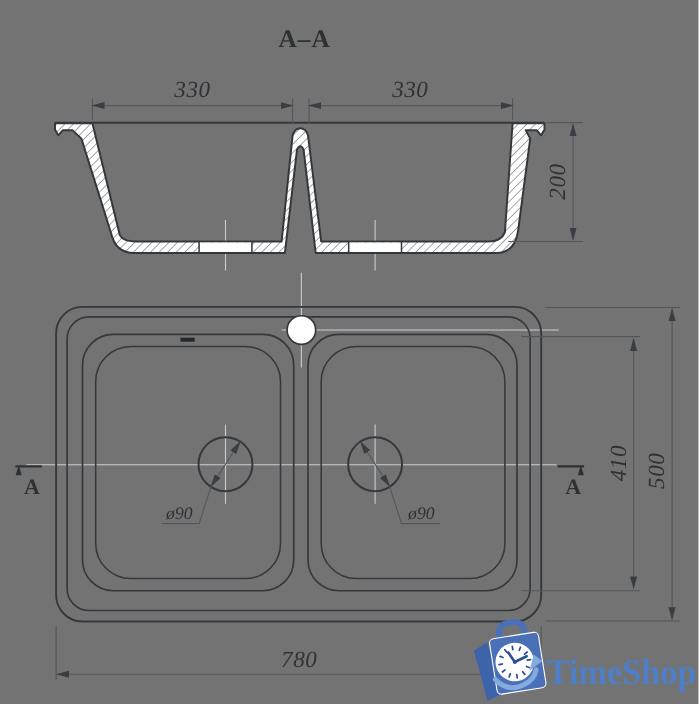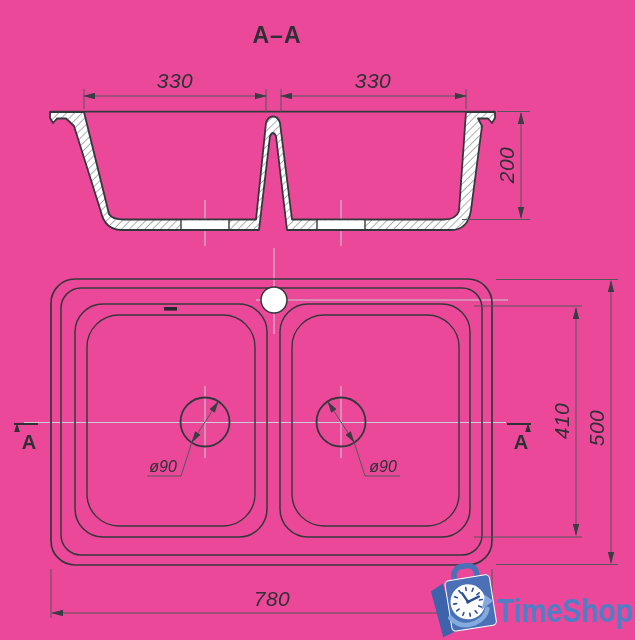--- a/index.html
+++ b/index.html
@@ -1,17 +1,17 @@
 <!DOCTYPE html>
 <html><head>
 <meta charset="utf-8">
 <style>
   html,body{margin:0;padding:0;background:#ffffff;}
-  .stage{position:relative;width:635px;height:640px;background:#ec4899;overflow:hidden;
-         font-family:Liberation Sans, sans-serif;}
+  .stage{position:relative;width:635px;height:640px;background:#737373;overflow:hidden;
+         font-family:Liberation Serif, serif;}
   svg{display:block;}
   text{fill:#2e3134;}
   .dim-text{font-size:21px;font-style:italic;font-weight:500;letter-spacing:0.5px;}
   .dim-small{font-size:16px;font-style:italic;font-weight:500;}
   .title-text{font-size:23px;font-weight:600;letter-spacing:1px;}
   .marker-text{font-size:20px;font-weight:600;}
   .logo-text{font-size:33px;font-weight:bold;fill:#4d7ec6;}
   .outline{fill:none;stroke:#34383c;}
   .dimline{stroke:#53575c;stroke-width:1;fill:none;}
   .faint{stroke:#c9ced3;stroke-width:1;fill:none;}

